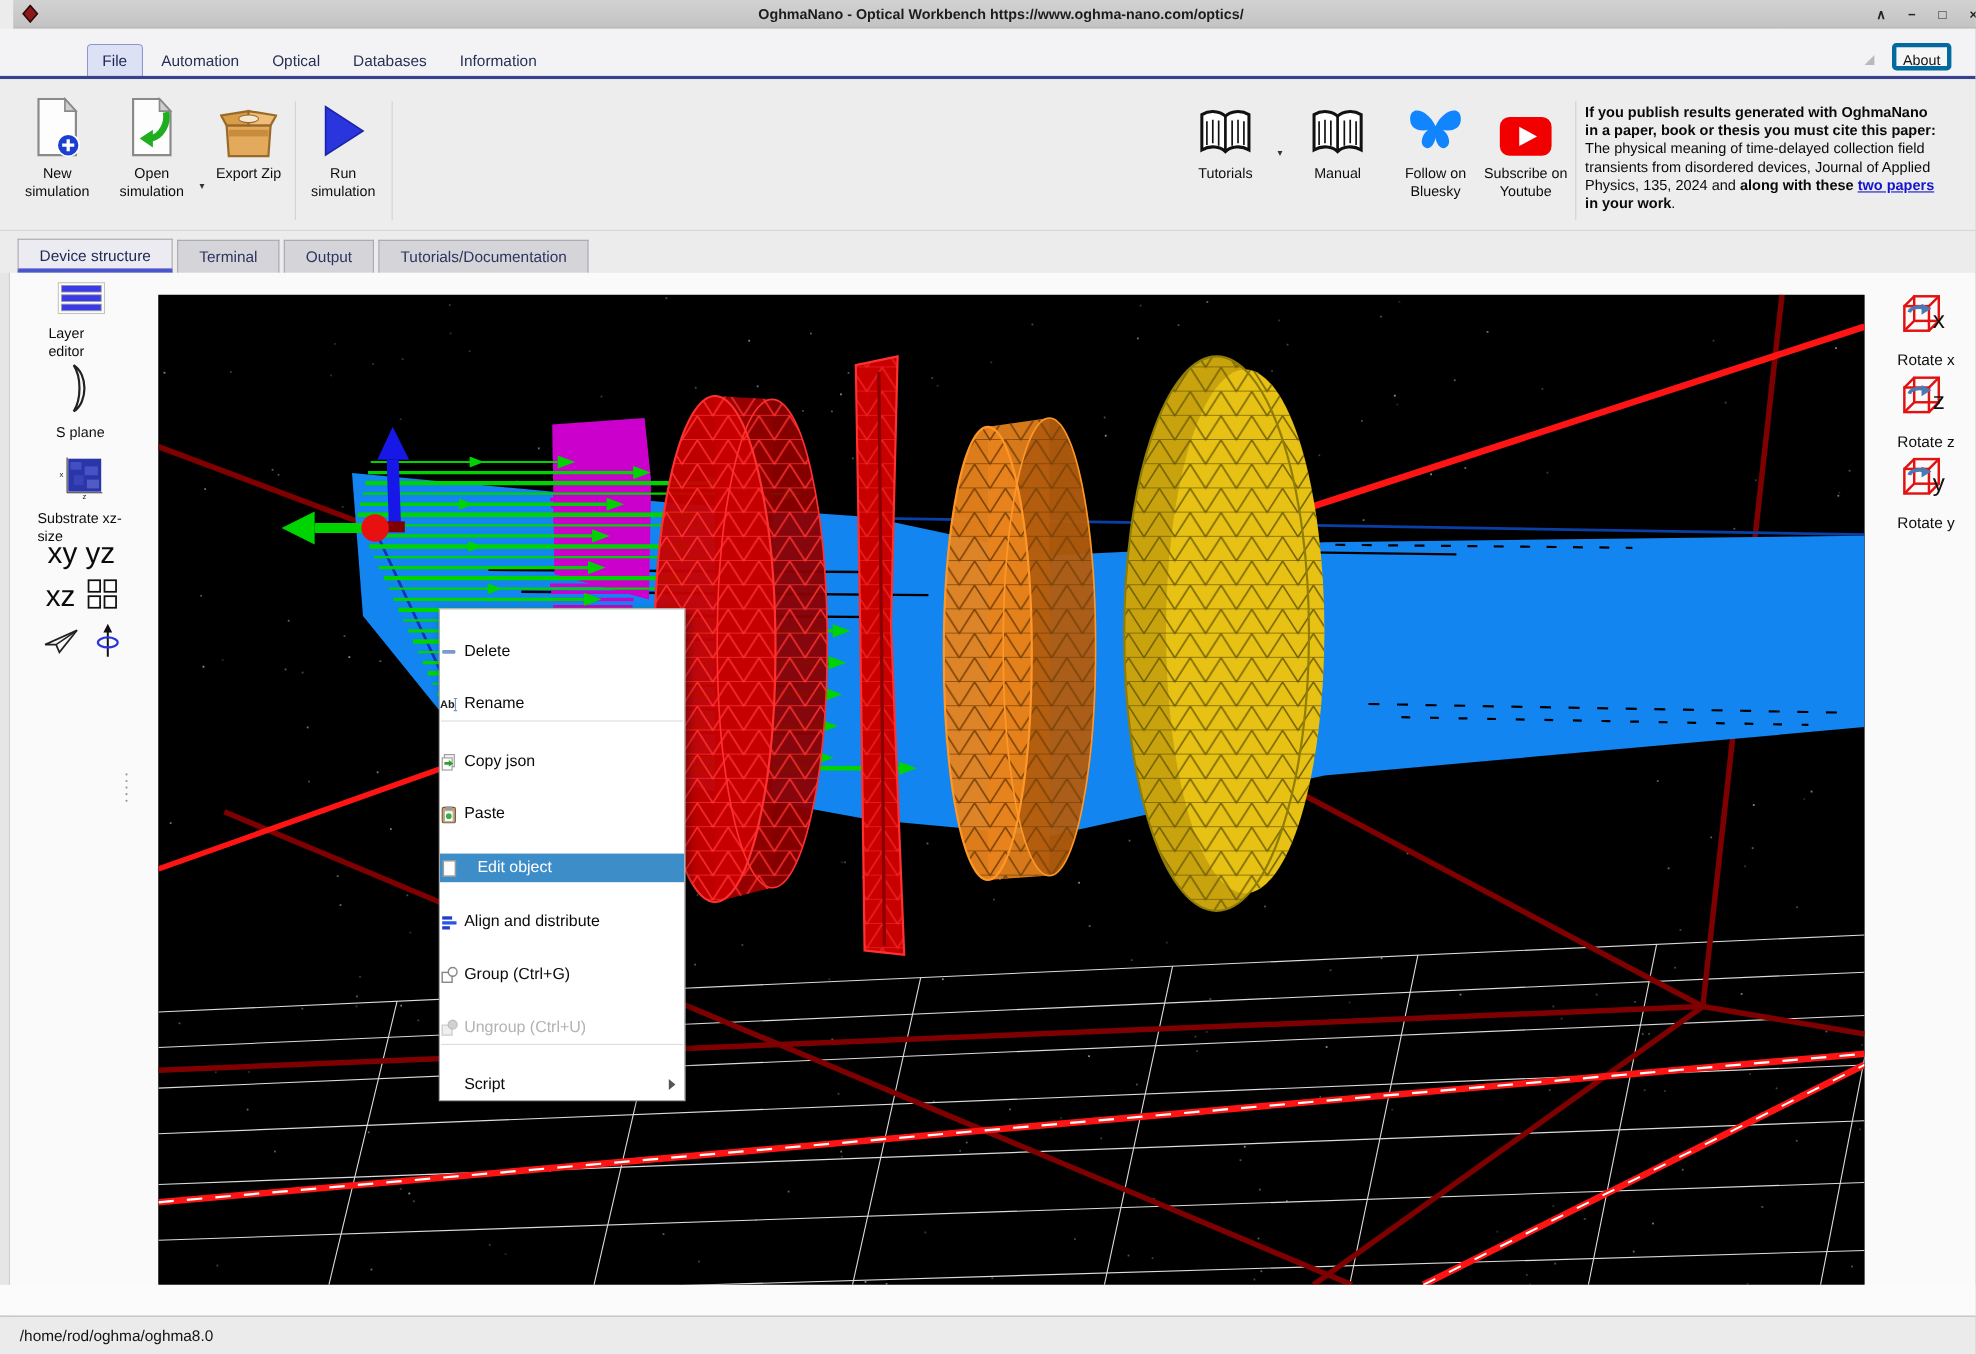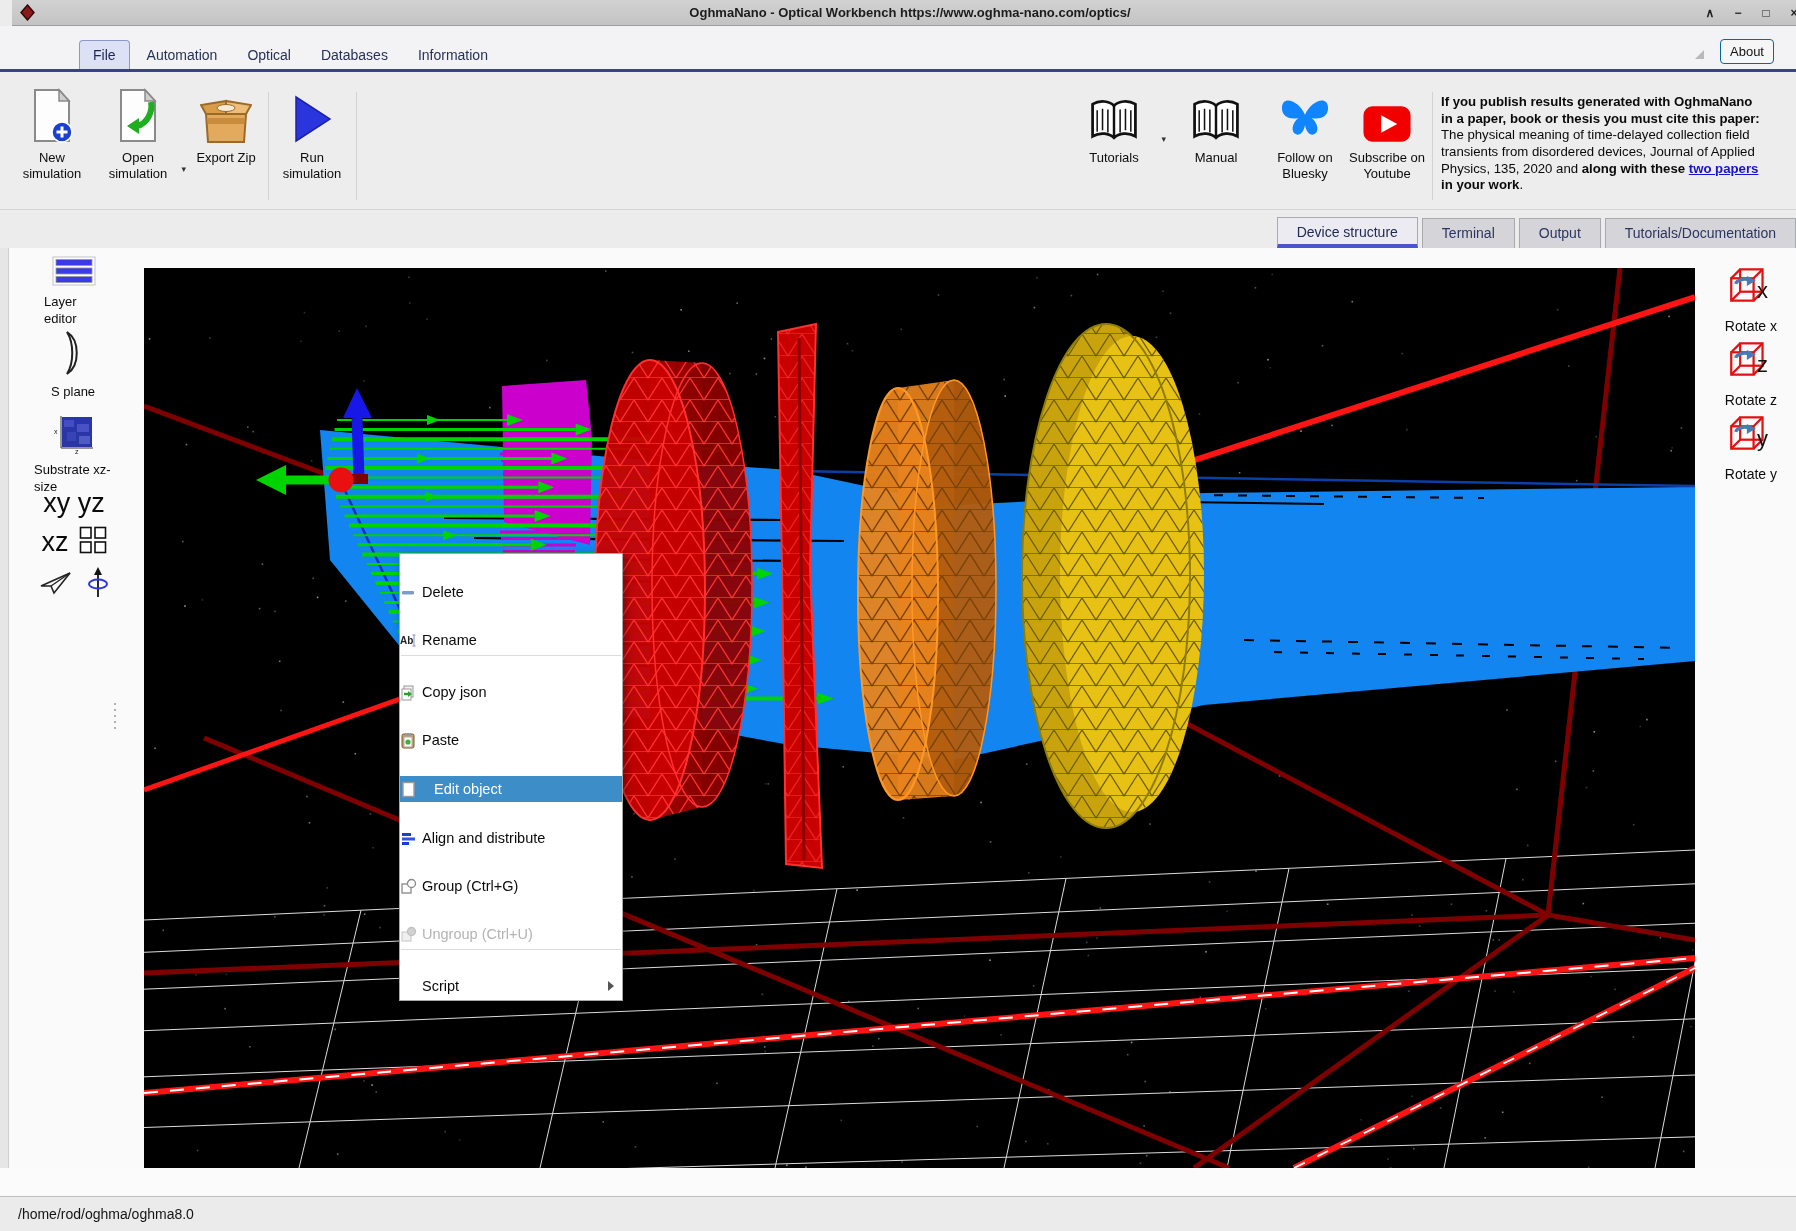--- a/index.html
+++ b/index.html
@@ -16,42 +16,42 @@
   .win-btn { width:16px; height:16px; display:flex; align-items:center; justify-content:center;
     font-size:12px; font-weight:bold; color:#222; cursor:default; }
 
   
   .menubar { position:absolute; left:0; top:26px; width:1796px; height:46px; background:#f3f3f5; }
   .menubar .navy-line { position:absolute; left:0; bottom:0; width:100%; height:3px; background:#39428c; }
   .menu-tabs { position:absolute; left:38px; bottom:3px; display:flex; align-items:flex-end; gap:4px;padding-left:41px; }
   .menu-tab { padding:6px 13px 6px 13px; font-size:14px; color:#273156; border-radius:4px 4px 0 0; }
   .menu-tab.active { background:#dde1f6; border:1px solid #8f96cc; border-bottom:none; color:#1c2750; }
   .about-btn { position:absolute; right:22px; top:13px; width:54px; height:25px; background:#f6f6f6;
-    border:1px solid #0369a1; border-radius:4px; font-size:13px; color:#111; text-align:center; line-height:23px; }
+    border:4px solid #0369a1; border-radius:4px; font-size:13px; color:#111; text-align:center; line-height:23px; }
   .collapse-grip { position:absolute; right:92px; top:24px; width:0; height:0;
     border-left:9px solid transparent; border-bottom:9px solid #b9b9b9; }
 
   
   .ribbon { position:absolute; left:0; top:72px; width:1796px; height:138px; background:#ededed;
     border-bottom:1px solid #d6d6d6; }
   .tb-btn { position:absolute; top:14px; width:80px; height:112px; display:flex; flex-direction:column;
     align-items:center; text-align:center; }
   .tb-btn .ticon { height:58px; display:flex; align-items:flex-end; justify-content:center; }
   .tb-btn .tlabel { margin-top:6px; font-size:13px; color:#0c0c0c; line-height:1.25; }
   .vsep { position:absolute; top:20px; width:1px; height:108px; background:#d2d2d2; }
   .dd-arrow { position:absolute; font-size:9px; color:#333; }
 
   .citation { position:absolute; left:1441px; top:22px; width:322px; font-size:13.2px; color:#0a0a0a;
     line-height:1.26; }
   .citation b { font-weight:bold; }
   .cite-link { color:#1414cc; font-weight:bold; text-decoration:underline; }
 
   
   .doc-tabs { position:absolute; left:0; top:210px; width:1796px; height:38px; background:#ececec;
-    display:flex; align-items:flex-end; padding-left:16px; gap:4px;justify-content:flex-end; }
+    display:flex; align-items:flex-end; padding-left:16px; gap:4px; }
   .doc-tab { background:#d5d5d9; border:1px solid #a9a9b1; border-bottom:none; padding:6px 19px 7px 19px;
     font-size:14px; color:#2b3560; }
   .doc-tab.active { background:#ebebf1; border-bottom:4px solid #4a55cb; padding-bottom:4px; color:#202a55; }
 
   
   .workarea { position:absolute; left:0; top:248px; width:1796px; height:948px; background:#fafafa; }
   .left-rail { position:absolute; left:0; top:0; width:9px; height:948px; background:#e6e6e6; border-right:1px solid #cfcfcf; }
   .sidebar { position:absolute; left:10px; top:0; width:128px; height:948px; }
   .sb-item { position:absolute; left:0; width:128px; display:flex; flex-direction:column; align-items:center; }
   .sb-label { font-size:13px; color:#0c0c0c; text-align:left; line-height:1.3; margin-top:4px; width:90px; }
@@ -199,21 +199,21 @@
         <svg width="50" height="40" viewBox="0 0 34 26">
           <rect x="1" y="1" width="32" height="24" rx="6" fill="#f20000"></rect>
           <polygon points="13,7 24,13 13,19" fill="#fff"></polygon>
         </svg>
       </span>
       <span class="tlabel">Subscribe on Youtube</span>
     </div>
     <div class="vsep" style="left:1432px"></div>
 
     <div class="citation">
-      <b>If you publish results generated with OghmaNano in a paper, book or thesis you must cite this paper: </b><span>The physical meaning of time-delayed collection field transients from disordered devices, Journal of Applied Physics, 135, 2020 and </span><b>along with these </b><span class="cite-link">two papers</span><b> in your work</b><span>.</span>
+      <b>If you publish results generated with OghmaNano in a paper, book or thesis you must cite this paper: </b><span>The physical meaning of time-delayed collection field transients from disordered devices, Journal of Applied Physics, 135, 2024 and </span><b>along with these </b><span class="cite-link">two papers</span><b> in your work</b><span>.</span>
     </div>
   </div>
 
   <div class="doc-tabs" id="doc-tabs">
       <div class="doc-tab active">Device structure</div>
       <div class="doc-tab">Terminal</div>
       <div class="doc-tab">Output</div>
       <div class="doc-tab">Tutorials/Documentation</div>
     </div>
 

